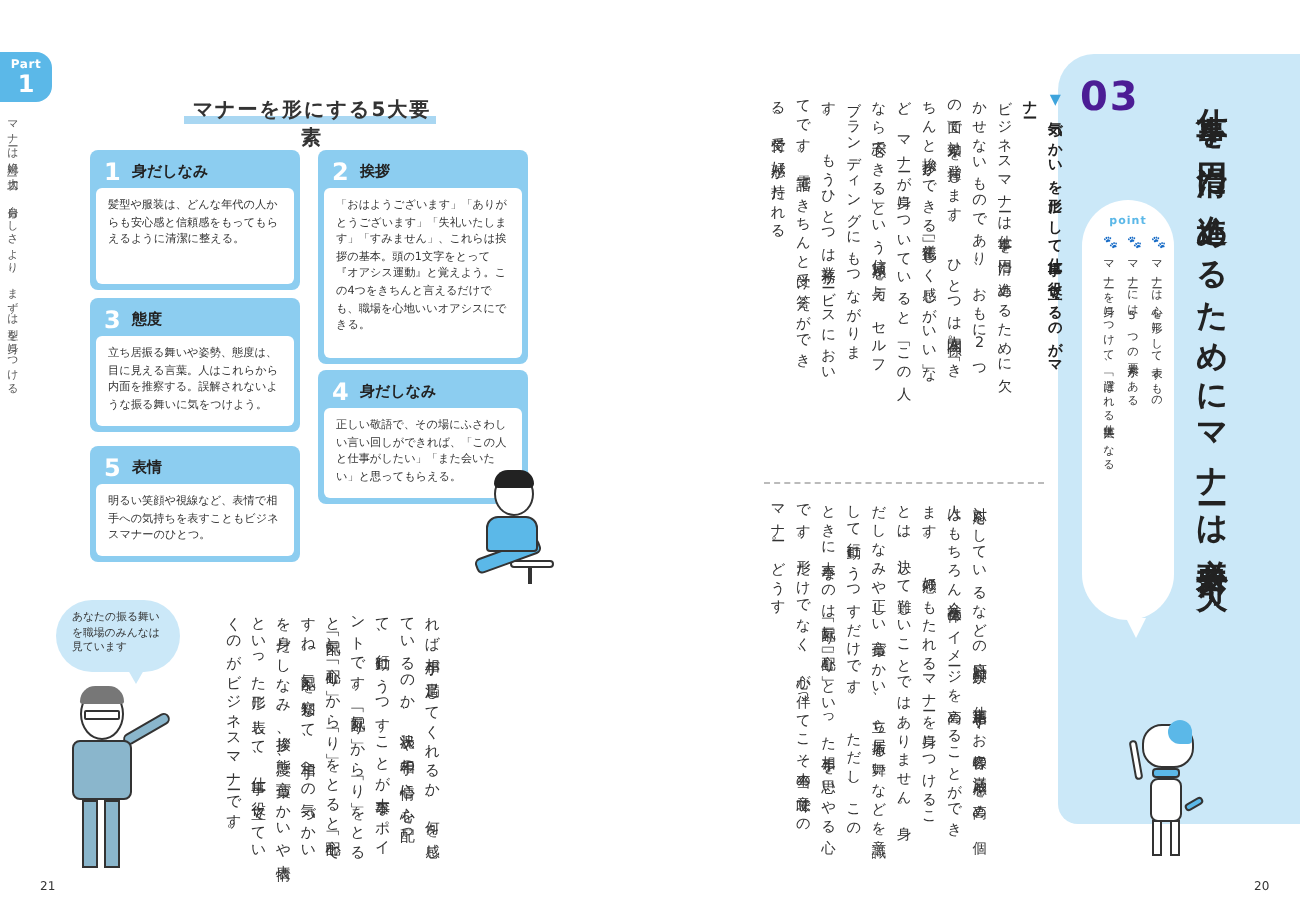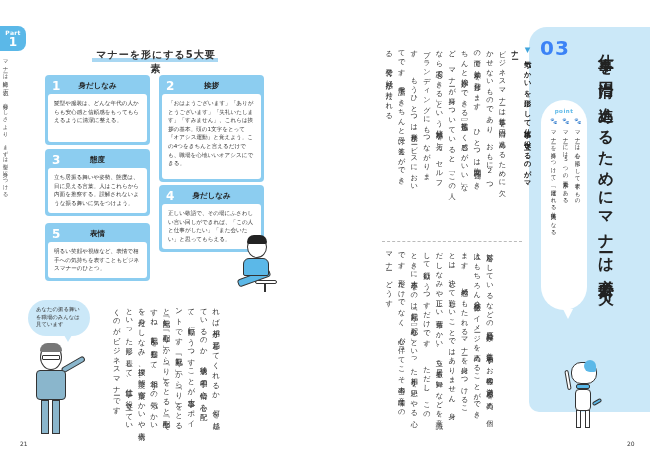--- a/index.html
+++ b/index.html
@@ -19,21 +19,21 @@
   .side-caption { position: absolute; left: 3px; top: 56px; font-size: 5.5px; color: #555; letter-spacing: 0.5px; height: 180px; }
 
   
   .section-title { position: absolute; left: 92px; top: 48px; width: 128px; text-align: center; font-size: 10px; font-weight: bold; color: #333; letter-spacing: 1px; }
   .section-underline { position: absolute; left: 92px; top: 58px; width: 126px; height: 4px; background: #a9d7f2; }
 
   
   .box { position: absolute; width: 105px; background: #8ccdf0; border-radius: 4px; padding: 2px 3px 3px 3px; }
   .box-head { height: 17px; display: flex; align-items: center; }
   .box-num { color: #fff; font-weight: bold; font-size: 12px; width: 18px; padding-left: 4px; }
-  .box-label { flex: 1; text-align: center; font-size: 7.5px; font-weight: bold; color: #222; margin-right: 18px; }
+  .box-label { flex: 1; text-align: left; font-size: 7.5px; font-weight: bold; color: #222; margin-right: 18px; }
   .box-body { background: #fff; border-radius: 3px; padding: 5px 6px; font-size: 5.6px; line-height: 8.6px; color: #333; }
   #box-1 { left: 45px; top: 75px; }
   #box-1 .box-body { height: 48px; }
   #box-2 { left: 159px; top: 75px; }
   #box-2 .box-body { height: 85px; }
   #box-3 { left: 45px; top: 149px; }
   #box-3 .box-body { height: 45px; }
   #box-4 { left: 159px; top: 185px; }
   #box-4 .box-body { height: 45px; }
   #box-5 { left: 45px; top: 223px; }
@@ -62,21 +62,21 @@
 
   
   .left-body { position: absolute; left: 110px; top: 303px; height: 130px; font-size: 7.4px; line-height: 12.4px; letter-spacing: 1.3px; color: #333; }
 
   .page-num { position: absolute; font-size: 6px; color: #333; }
   .pn-left { left: 20px; top: 440px; }
   .pn-right { left: 627px; top: 440px; }
 
   
   .blue-panel { position: absolute; left: 529px; top: 27px; width: 121px; height: 385px; background: #cbe8f8; border-radius: 18px 0 0 10px; }
-  .chapter-num { position: absolute; left: 540px; top: 36px; font-size: 20px; font-weight: bold; color: #3b82f6; letter-spacing: 1px; }
+  .chapter-num { position: absolute; left: 540px; top: 36px; font-size: 20px; font-weight: bold; color: #4c1d95; letter-spacing: 1px; }
   .chapter-title { position: absolute; left: 597px; top: 42px; height: 340px; font-size: 15.5px; font-weight: bold; color: #222; letter-spacing: 3px; line-height: 18px; }
 
   .point-bubble { position: absolute; left: 541px; top: 100px; width: 46px; height: 210px; background: #fff; border-radius: 23px; }
   .point-bubble::after { content: ""; position: absolute; left: 22px; bottom: -9px; border-left: 5px solid transparent; border-right: 5px solid transparent; border-top: 10px solid #fff; }
   .point-label { position: absolute; left: 0; top: 8px; width: 46px; text-align: center; font-size: 5.5px; font-weight: bold; color: #5bb8e8; letter-spacing: 0.5px; }
   .point-text { position: absolute; left: 7px; top: 18px; height: 185px; font-size: 5.6px; line-height: 11px; color: #333; letter-spacing: 0.8px; }
   .paw { color: #5bb8e8; font-size: 6px; }
 
   .cat { position: absolute; left: 566px; top: 360px; width: 40px; height: 70px; }
   .cat .head { position: absolute; left: 5px; top: 2px; width: 26px; height: 22px; background: #fff; border: 1px solid #333; border-radius: 10px; }

